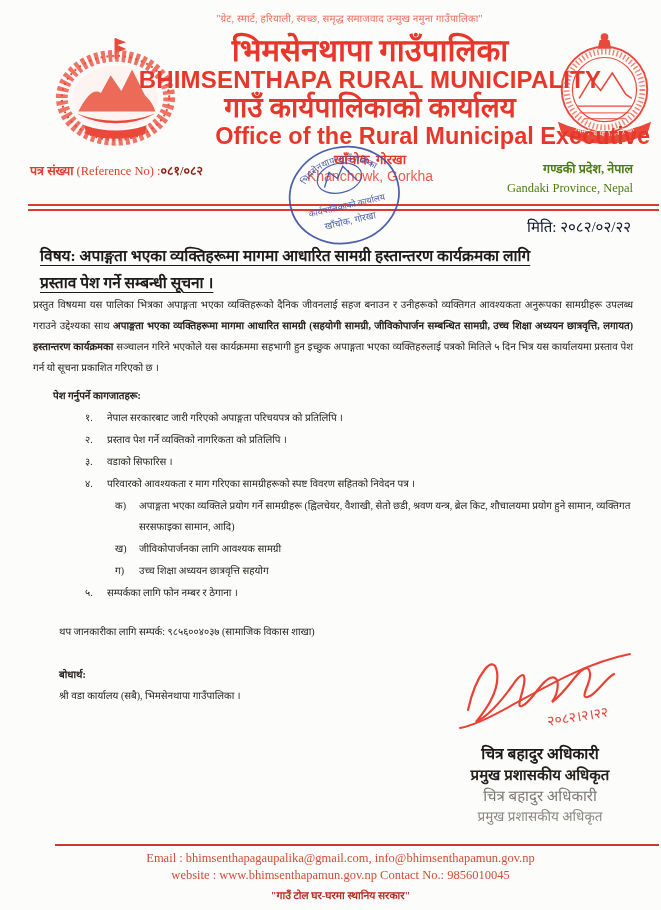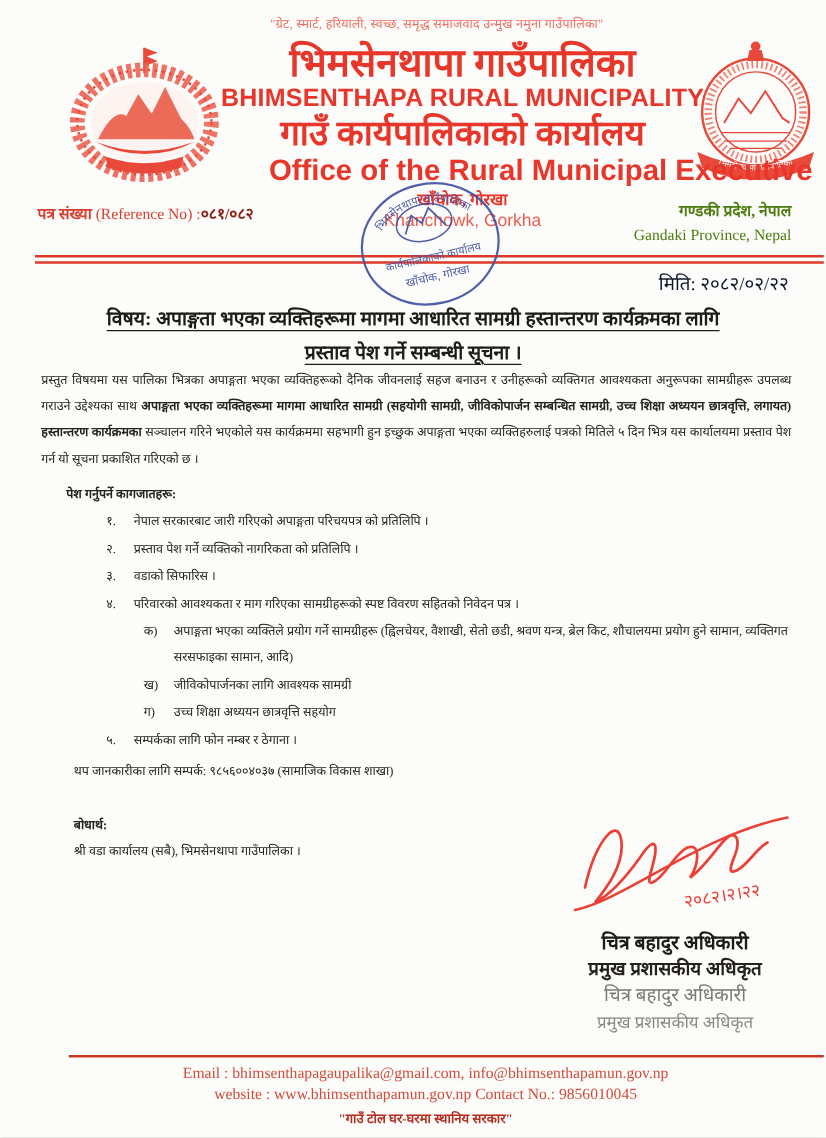--- a/index.html
+++ b/index.html
@@ -5,54 +5,54 @@
   html,body{margin:0;padding:0;}
   body{width:661px;height:910px;background:#e9e7e2;font-family:"Liberation Sans",sans-serif;}
   .page{position:relative;width:661px;height:910px;background:#fcfcfa;overflow:hidden;
         box-shadow:0 0 4px rgba(0,0,0,.25);}
   .abs{position:absolute;}
   
   .tagline{top:11px;left:0;width:100%;padding-left:38px;box-sizing:border-box;text-align:center;
            font-size:10px;color:#ef6d5f;letter-spacing:.2px;font-family:"Liberation Serif",serif;}
   .titles{top:34px;left:90px;width:560px;text-align:center;color:#e8372a;}
   .t-np1{font-size:31px;line-height:33px;font-weight:bold;font-family:"Liberation Serif",serif;}
-  .t-en1{font-size:20px;line-height:25px;font-weight:800;letter-spacing:.2px;}
+  .t-en1{font-size:24px;line-height:25px;font-weight:800;letter-spacing:.2px;}
   .t-np2{font-size:28px;line-height:31px;font-weight:bold;font-family:"Liberation Serif",serif;}
   .t-en2{font-size:23.5px;line-height:27px;font-weight:bold;text-align:right;}
   .t-place-np{font-size:13px;line-height:16px;font-weight:bold;margin-top:2px;font-family:"Liberation Serif",serif;}
   .t-place-en{font-size:14px;line-height:17px;color:#ec5d50;}
   .emblem-left{left:55px;top:34px;}
   .seal-right{left:552px;top:30px;}
   
   .meta-left{left:30px;top:160px;font-size:12.5px;line-height:23px;color:#d8402f;
              font-family:"Liberation Serif",serif;}
   .meta-left b{font-weight:bold;}
   .ref-no{color:#8c1f14;font-weight:bold;}
   .meta-right{right:28px;top:160px;text-align:right;font-size:12.5px;line-height:19px;
               color:#4d7c0f;font-family:"Liberation Serif",serif;}
   .meta-right .np{font-weight:bold;}
   .rule-double{left:28px;right:2px;top:204px;height:3px;
                border-top:2.5px solid #df392a;border-bottom:2px solid #df392a;}
   .date-line{right:30px;top:216px;font-size:15px;color:#0f172a;font-family:"Liberation Serif",serif;}
   
   .stamp{left:286px;top:144px;transform:rotate(-13deg);opacity:.92;}
   
-  .subject{left:40px;right:40px;top:242px;text-align:center;font-weight:bold;font-size:15.5px;
+  .subject{left:40px;right:40px;top:242px;font-weight:bold;font-size:15.5px;
            line-height:27px;color:#1e1c1a;font-family:"Liberation Serif",serif;}
   .subject span{text-decoration:underline;text-underline-offset:4px;text-decoration-thickness:1px;}
   
   .content{left:33px;right:28px;top:294px;font-size:10px;line-height:21px;color:#262421;
            font-family:"Liberation Serif",serif;}
   .para{text-align:justify;}
   .docs-heading{font-weight:bold;margin-top:7px;padding-left:20px;}
   .doc-item{display:flex;padding-left:52px;margin-top:1px;}
   .doc-item .num{width:22px;flex:0 0 22px;}
   .doc-sub{display:flex;padding-left:82px;margin-top:1px;}
   .doc-sub .num{width:24px;flex:0 0 24px;}
-  .contact-note{margin-top:4px;padding-left:26px;}
+  .contact-note{margin-top:18px;padding-left:26px;}
   .cc{margin-top:22px;padding-left:26px;}
   .cc-heading{font-weight:bold;}
   
   .sig-block{left:408px;top:638px;width:264px;text-align:center;}
   .sig-name{font-size:15.5px;font-weight:bold;color:#1d1b19;line-height:23px;
             font-family:"Liberation Serif",serif;}
   .sig-title{font-size:15px;font-weight:bold;color:#24211e;line-height:21px;
              font-family:"Liberation Serif",serif;}
   .sig-name-gray{font-size:15px;color:#7c7974;line-height:21px;font-family:"Liberation Serif",serif;}
   .sig-title-gray{font-size:13.5px;color:#8b8883;line-height:20px;font-family:"Liberation Serif",serif;}

